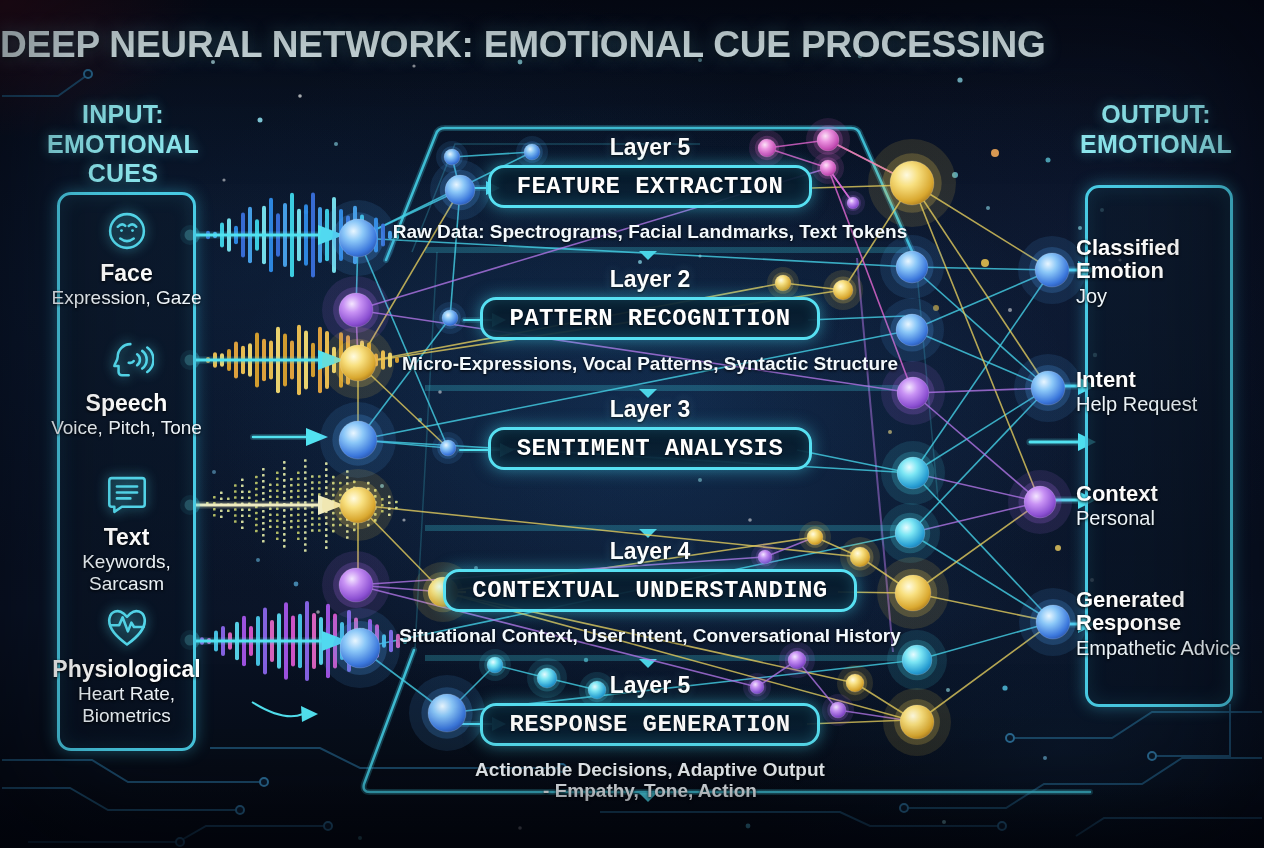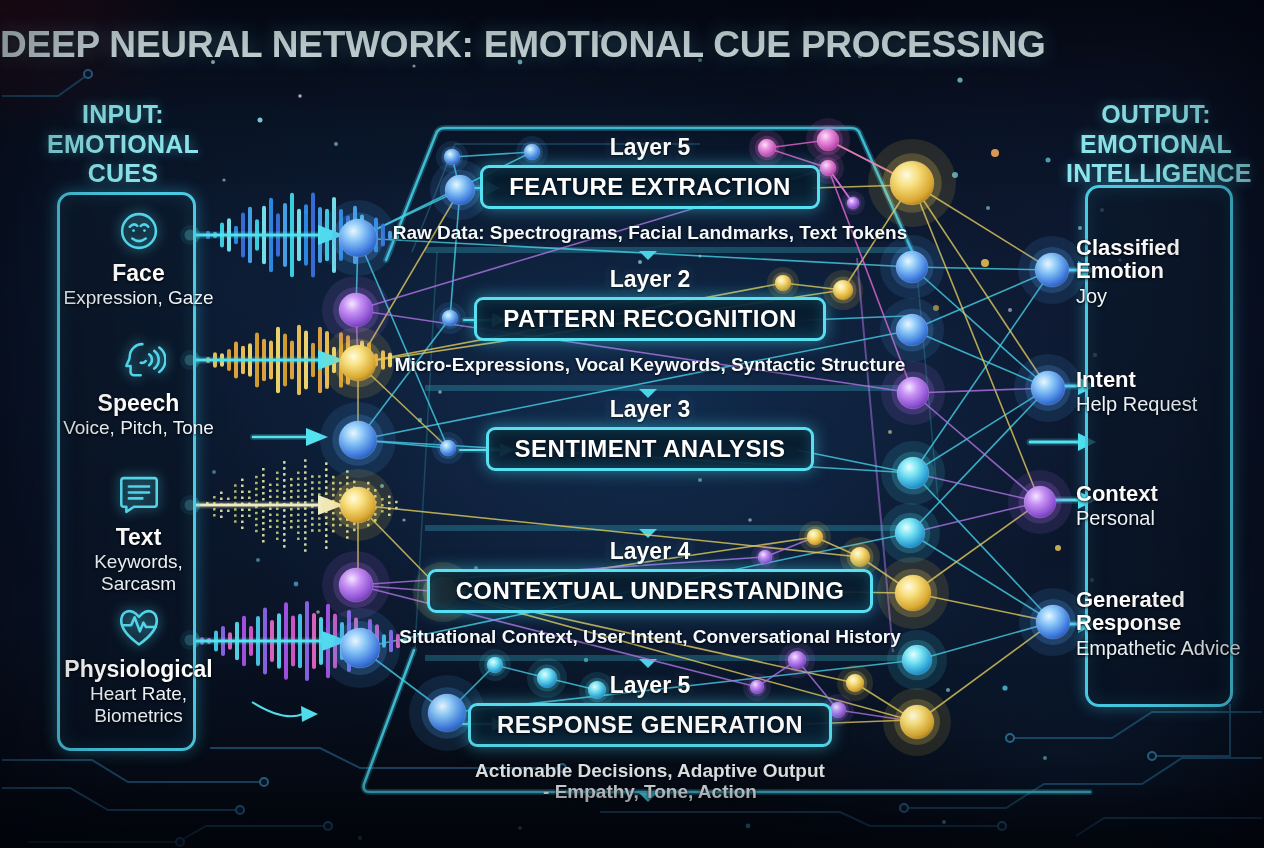--- a/index.html
+++ b/index.html
@@ -22,35 +22,35 @@
   }
   .hdg{
     font-weight:bold;font-size:25px;line-height:1.18;text-align:center;color:#8de7ee;
     letter-spacing:.2px;text-shadow:0 0 12px rgba(90,220,240,.45);
   }
   .panel{
     border:3px solid #49cbe4;border-radius:14px;
     background:linear-gradient(180deg,rgba(12,26,44,.70),rgba(8,18,34,.76));
     box-shadow:0 0 16px rgba(64,205,238,.40), inset 0 0 20px rgba(64,205,238,.12);
   }
-  .in-item{position:absolute;left:-16px;width:165px;text-align:center;margin-left:12px;}
+  .in-item{position:absolute;left:-16px;width:165px;text-align:center;}
   .in-icon{height:56px;display:flex;align-items:center;justify-content:center;
     filter:drop-shadow(0 0 6px rgba(80,220,240,.75));}
   .in-label{font-size:23px;font-weight:bold;color:#fff;margin-top:1px;text-shadow:0 1px 3px #000;}
   .in-sub{font-size:19px;color:#eef5fa;line-height:1.14;text-shadow:0 1px 3px #000;}
   .layer{width:540px;left:380px;text-align:center;}
   .layer-label{font-size:23px;font-weight:bold;color:#fff;
     text-shadow:0 1px 3px #000,0 0 10px rgba(140,225,255,.25);}
   .pill{
     display:inline-block;margin-top:4px;padding:5px 26px;
-    border:3px solid #57e0f2;border-radius:9px;
+    border:3px solid #57e0f2;border-radius:16px;
     background:linear-gradient(180deg,rgba(6,24,40,.93),rgba(10,36,56,.93));
     box-shadow:0 0 16px rgba(70,220,245,.50), inset 0 0 14px rgba(70,220,245,.22);
     font-size:24px;font-weight:bold;color:#fff;letter-spacing:.4px;
-    text-shadow:0 1px 2px rgba(0,0,0,.7);white-space:nowrap;
+    text-shadow:0 1px 2px rgba(0,0,0,.7);white-space:nowrap;font-family:Liberation Mono, monospace;
   }
   .ldesc,.ldesc2{font-size:19px;font-weight:bold;color:#f3f9fd;line-height:1.1;
     text-shadow:0 1px 3px #000;}
   .ldesc{margin-top:14px;}
   .out-item{position:absolute;left:-12px;width:166px;text-align:left;}
   .out-label{font-size:22px;font-weight:bold;color:#fff;line-height:1.06;text-shadow:0 1px 3px #000;}
   .out-value{font-size:20px;color:#eef6fb;line-height:1.08;margin-top:3px;text-shadow:0 1px 3px #000;}
   .bfade{left:0;right:0;bottom:0;height:68px;
     background:linear-gradient(180deg,rgba(3,6,14,0),rgba(3,6,14,.72));pointer-events:none;}
   .vignette{inset:0;box-shadow:inset 0 0 130px 28px rgba(0,0,8,.5);pointer-events:none;}
@@ -861,21 +861,21 @@
 
   <div class="abs layer" style="top:134px">
     <div class="layer-label">Layer 5</div>
     <div><span class="pill">FEATURE EXTRACTION</span></div>
     <div class="ldesc">Raw Data: Spectrograms, Facial Landmarks, Text Tokens</div>
     <div class="ldesc2"></div>
   </div>
   <div class="abs layer" style="top:266px">
     <div class="layer-label">Layer 2</div>
     <div><span class="pill">PATTERN RECOGNITION</span></div>
-    <div class="ldesc">Micro-Expressions, Vocal Keywords, Syntactic Structure</div>
+    <div class="ldesc">Micro-Expressions, Vocal Patterns, Syntactic Structure</div>
     <div class="ldesc2"></div>
   </div>
   <div class="abs layer" style="top:396px">
     <div class="layer-label">Layer 3</div>
     <div><span class="pill">SENTIMENT ANALYSIS</span></div>
   </div>
   <div class="abs layer" style="top:538px">
     <div class="layer-label">Layer 4</div>
     <div><span class="pill">CONTEXTUAL UNDERSTANDING</span></div>
     <div class="ldesc">Situational Context, User Intent, Conversational History</div>
@@ -884,21 +884,20 @@
   <div class="abs layer" style="top:672px">
     <div class="layer-label">Layer 5</div>
     <div><span class="pill">RESPONSE GENERATION</span></div>
     <div class="ldesc">Actionable Decisions, Adaptive Output</div>
     <div class="ldesc2">- Empathy, Tone, Action</div>
   </div>
 
   <div class="abs hdg" style="left:1066px;top:100px;width:180px">
     <div>OUTPUT:</div>
     <div>EMOTIONAL</div>
-    <div>INTELLIGENCE</div>
   </div>
 
   <div class="abs panel" style="left:1085px;top:185px;width:142px;height:516px">
     <div class="out-item" style="top:48px">
       <div class="out-label">Classified Emotion</div>
       <div class="out-value">Joy</div>
     </div>
     <div class="out-item" style="top:180px">
       <div class="out-label">Intent</div>
       <div class="out-value">Help Request</div>

